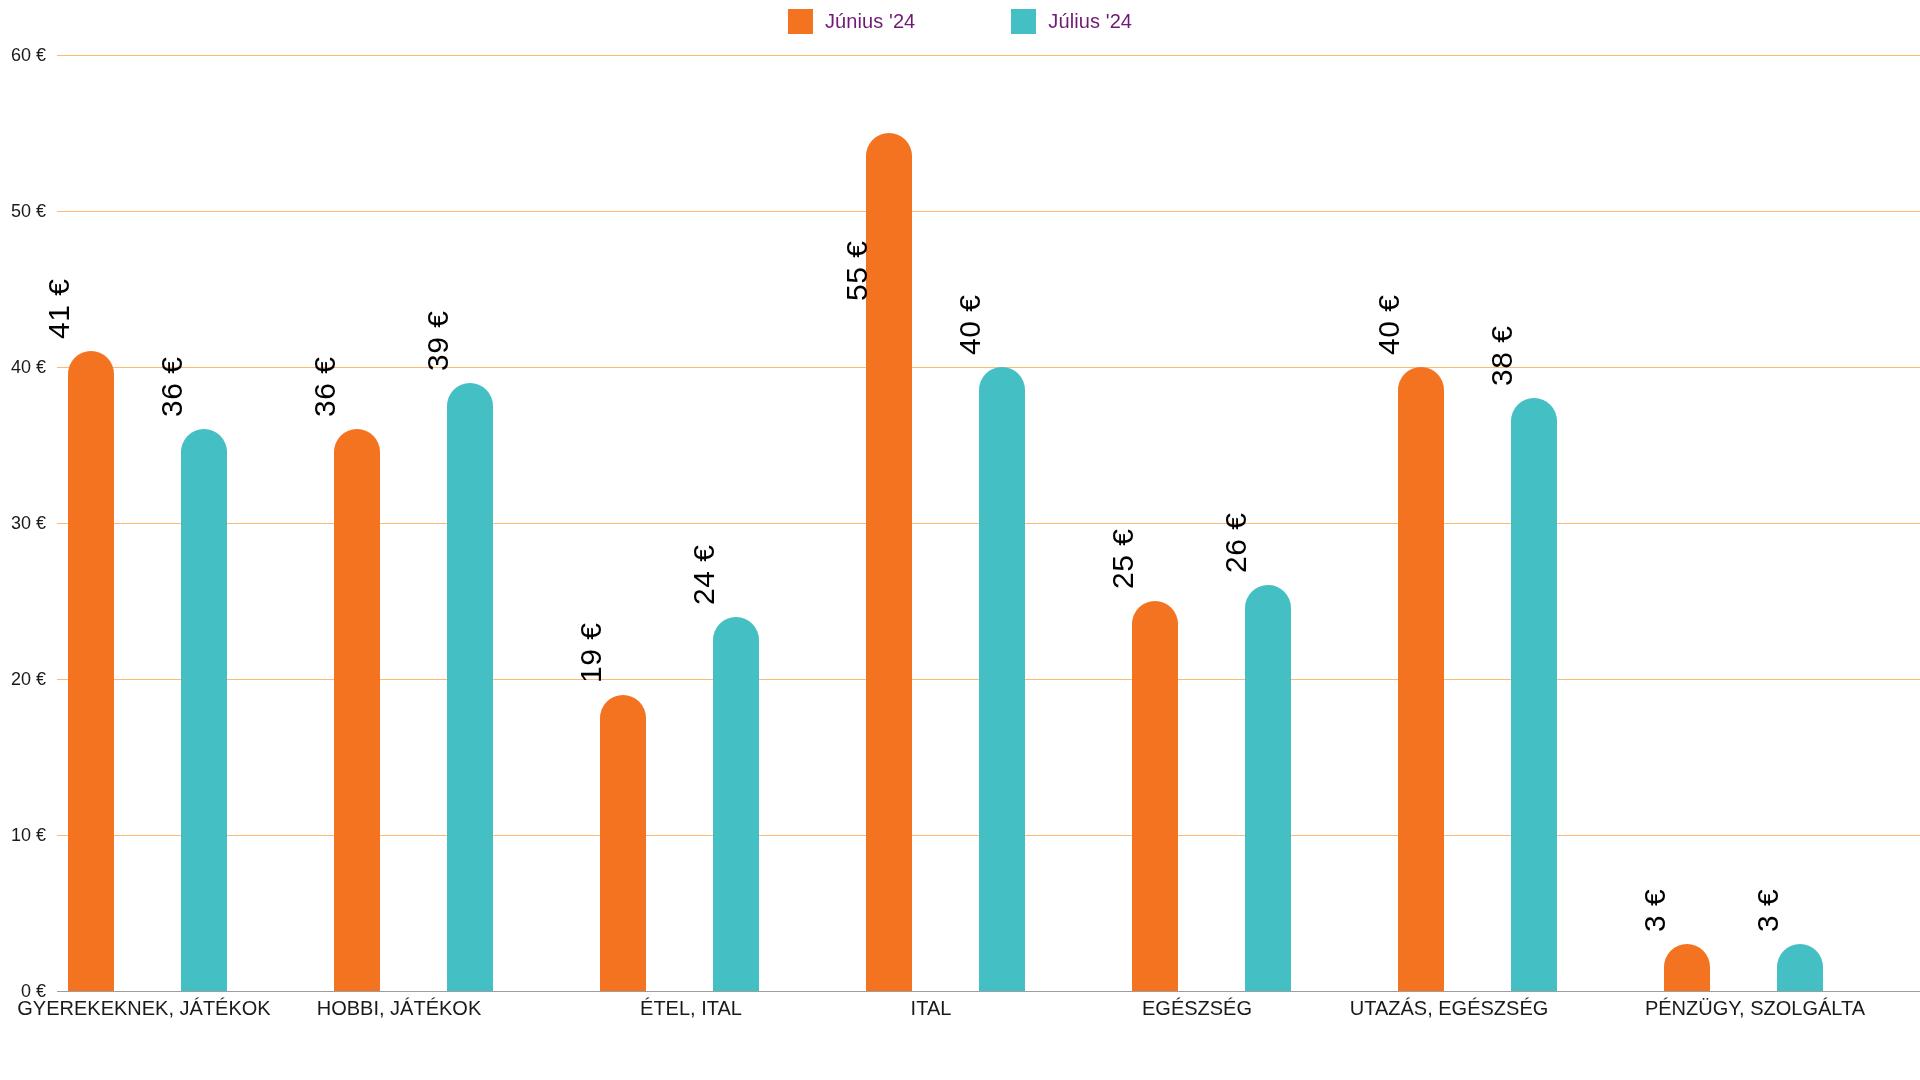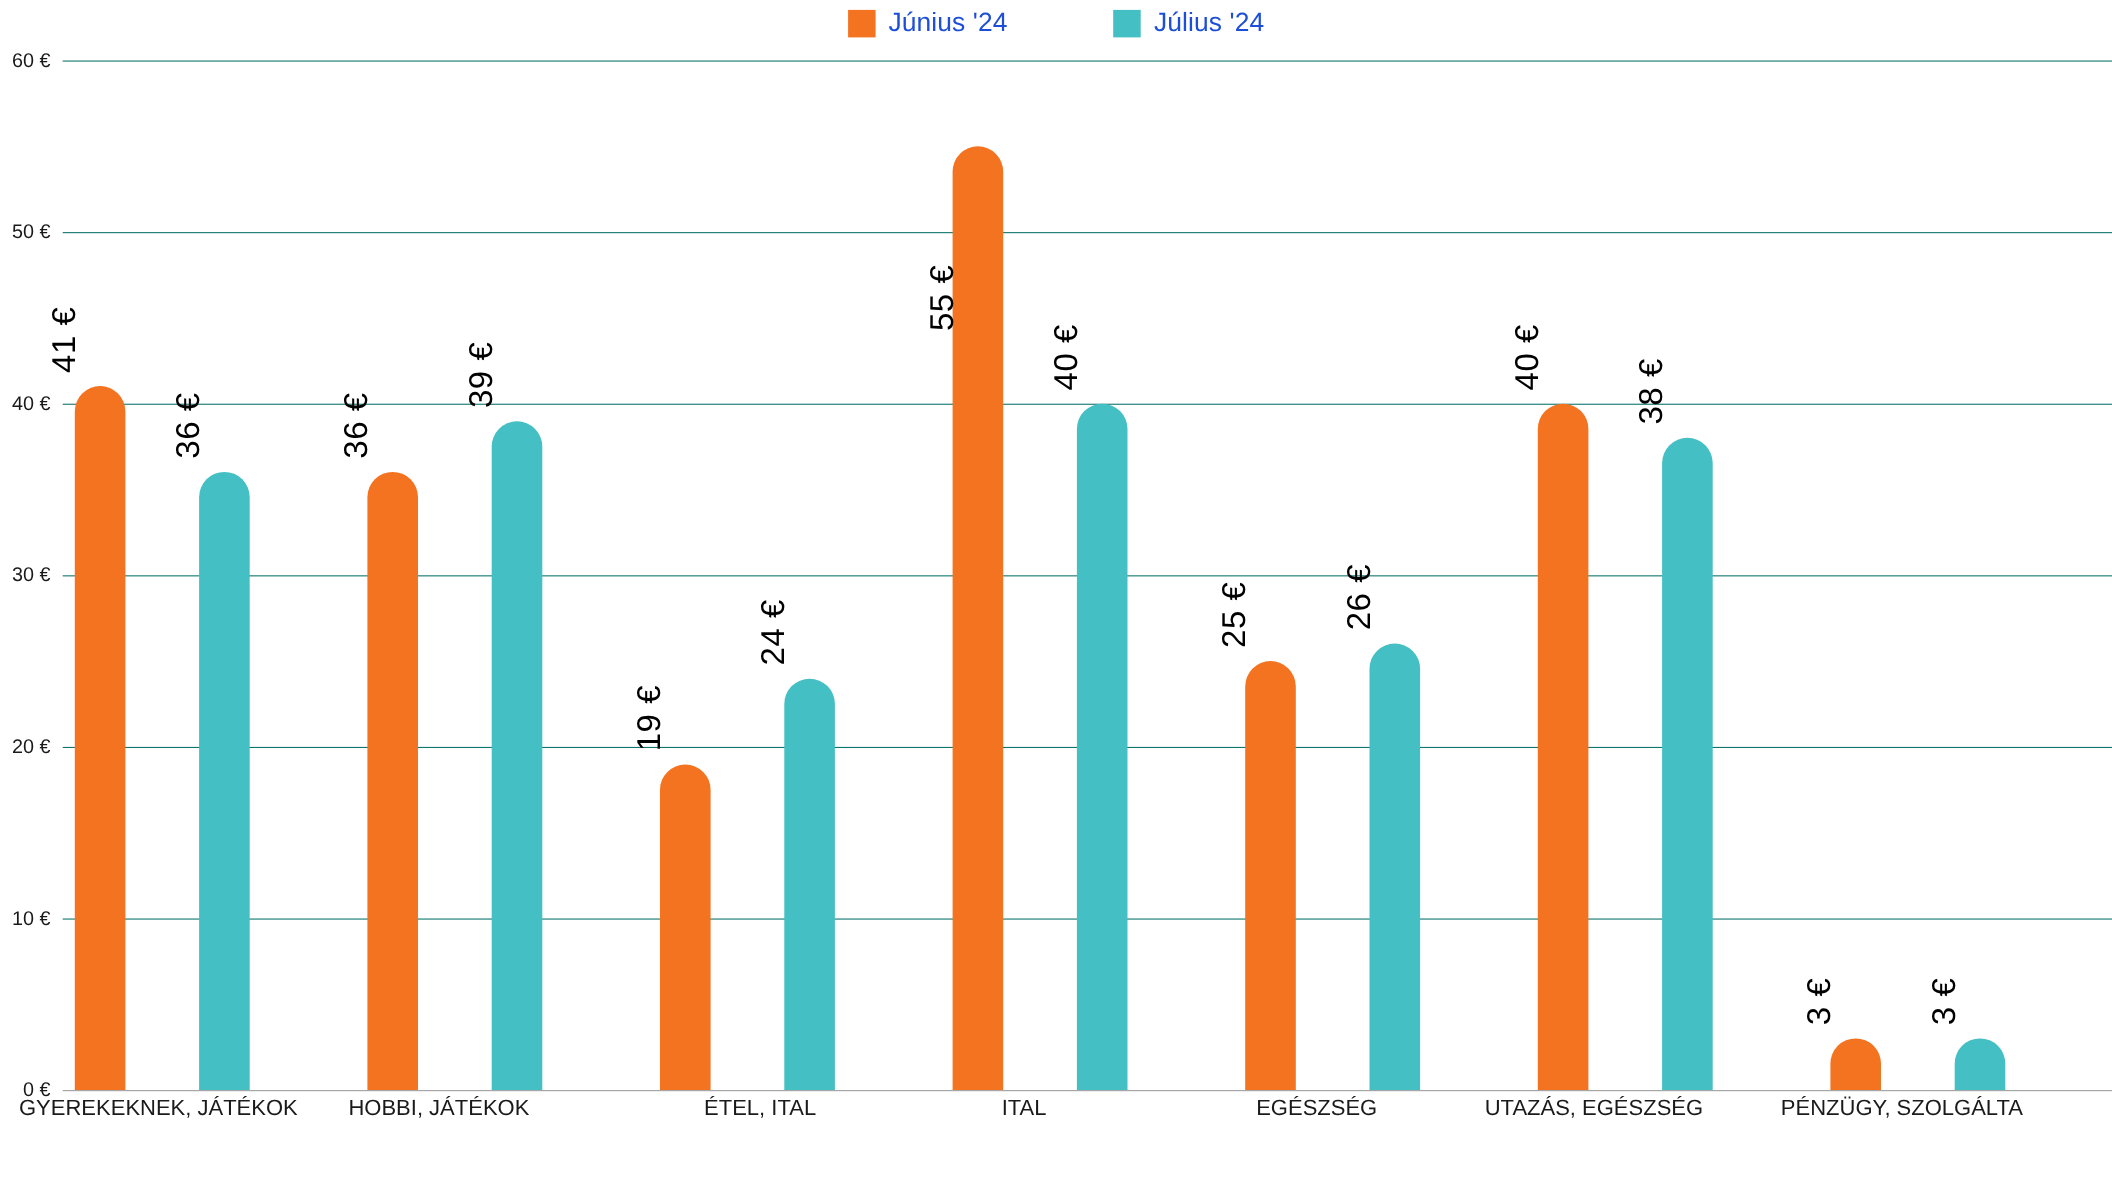--- a/index.html
+++ b/index.html
@@ -34,41 +34,41 @@
     display: flex;
     align-items: center;
     gap: 12px;
   }
   .legend-swatch {
     width: 25px;
     height: 25px;
     display: block;
   }
   .legend-label {
-    font-size: 24px;
-    color: #1d4ed8;
+    font-size: 20px;
+    color: #701a75;
     white-space: nowrap;
     letter-spacing: 0.1px;
   }
 
   
   #plot-area {
     position: absolute;
     left: 57px;
     top: 55px;
     width: 1863px;
     height: 936px;
   }
 
   .gridline {
     position: absolute;
     left: 0;
     width: 1863px;
     height: 1px;
-    background: #0f766e;
+    background: #fdba74;
   }
   .gridline.axis-zero {
     background: #9e9e9e;
   }
 
   
   .ytick {
     position: absolute;
     right: 1874px;
     width: 60px;
@@ -238,15 +238,15 @@
     </div>
 
   </div>
 
   <div class="xlabel" style="left:-16px;width:320px">GYEREKEKNEK, JÁTÉKOK</div>
   <div class="xlabel" style="left:263px;width:272px">HOBBI, JÁTÉKOK</div>
   <div class="xlabel" style="left:555px;width:272px">ÉTEL, ITAL</div>
   <div class="xlabel" style="left:795px;width:272px">ITAL</div>
   <div class="xlabel" style="left:1061px;width:272px">EGÉSZSÉG</div>
   <div class="xlabel" style="left:1313px;width:272px">UTAZÁS, EGÉSZSÉG</div>
-  <div class="xlabel" style="left:1593px;width:272px;text-align:center">PÉNZÜGY, SZOLGÁLTA</div>
+  <div class="xlabel" style="left:1593px;width:272px;text-align:right">PÉNZÜGY, SZOLGÁLTA</div>
 
 </div>
 
 </body></html>

